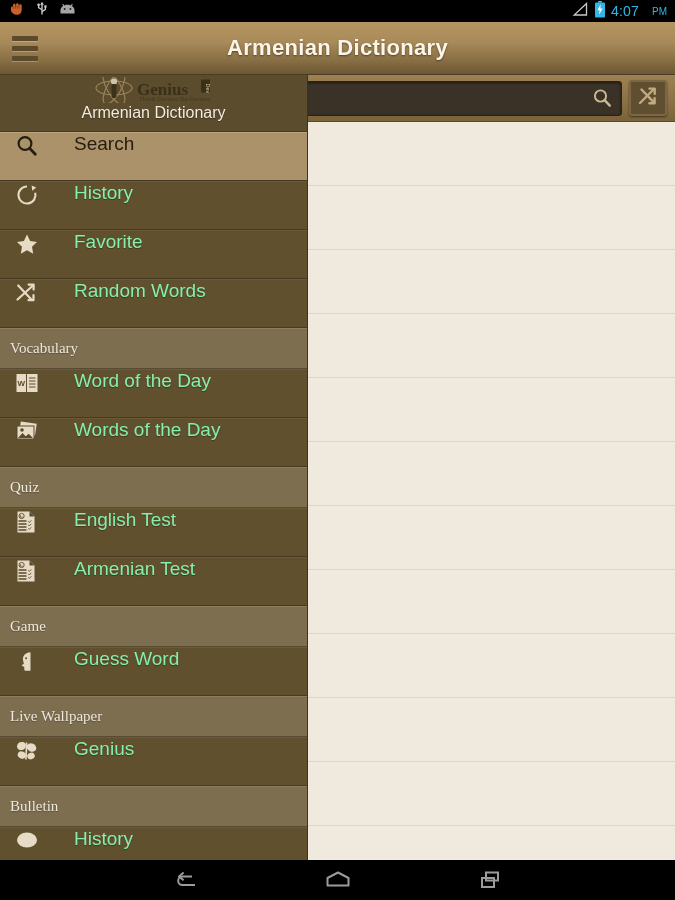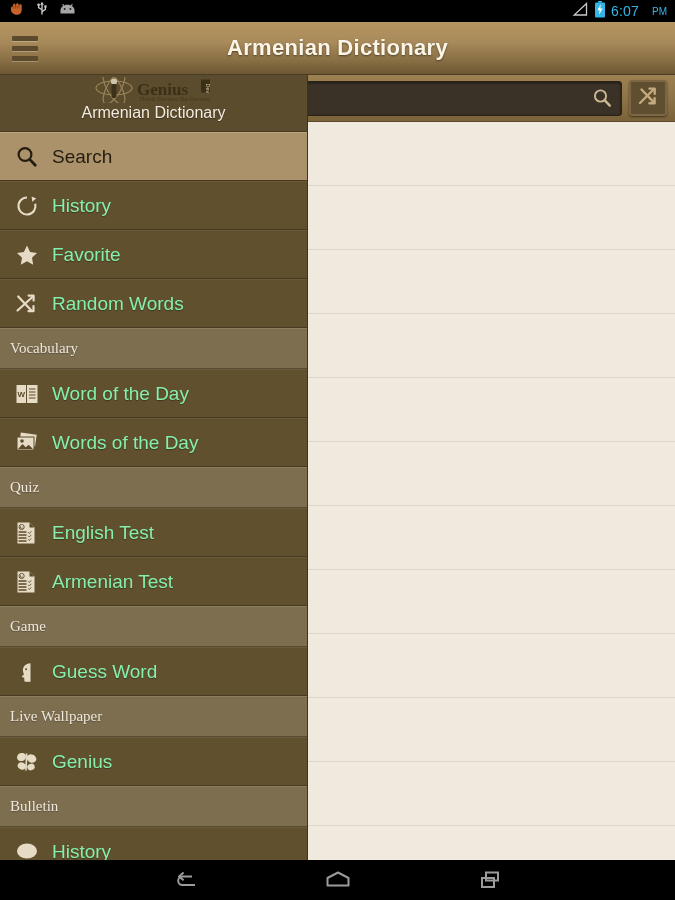--- a/index.html
+++ b/index.html
@@ -90,25 +90,26 @@
     padding-top: 2px;
     border-bottom: 1px solid #463a22;
     text-align: right;
   }
   .logo { height: 26px; display: flex; align-items: center; justify-content: center; }
   .drawer-app-name {
     color: #f3ece0; font-size: 16px; margin-top: 1px;
     text-shadow: 0 1px 1px rgba(0,0,0,.4);
   }
   .d-item {
-    height: 49px; display: flex; align-items: center;
+    height: 49px; display: flex; align-items: flex-start;
     background: #60502e;
     border-bottom: 1px solid #473a23;
     border-top: 1px solid #6b5a37;
     padding-left: 10px;
+    gap: 22px;
   }
   .d-item.selected { background: #ab926a; border-top-color: #bda57e; }
   .d-icon {
     width: 34px; flex: 0 0 34px; display: flex;
     align-items: center; justify-content: center;
   }
   .d-label {
     color: #86efac; font-size: 19px; margin-left: 8px;
     text-shadow: 0 1px 1px rgba(0,0,0,.35);
   }
@@ -171,21 +172,21 @@
           <path d="M15.5 1.5v11.5H3.2z" fill="none" stroke="#c9c9c9" stroke-width="1.3"></path>
         </svg>
       </span>
       <span>
         <svg width="12" height="17" viewBox="0 0 12 17">
           <rect x="4" y="0" width="4" height="1.6" fill="#33b5e5"></rect>
           <rect x="1" y="1.4" width="10" height="15" rx="1" fill="#33b5e5"></rect>
           <path d="M6.7 3.2L3.4 9.3h2.2l-.5 4.4 3.5-6.3H6.3z" fill="#ffffff"></path>
         </svg>
       </span>
-      <span class="sb-time">6:07</span>
+      <span class="sb-time">4:07</span>
       <span class="sb-ampm">PM</span>
     </div>
   </div>
 
   <div class="actionbar">
     <div class="hamburger">
       <span></span>
       <span></span>
       <span></span>
     </div>

